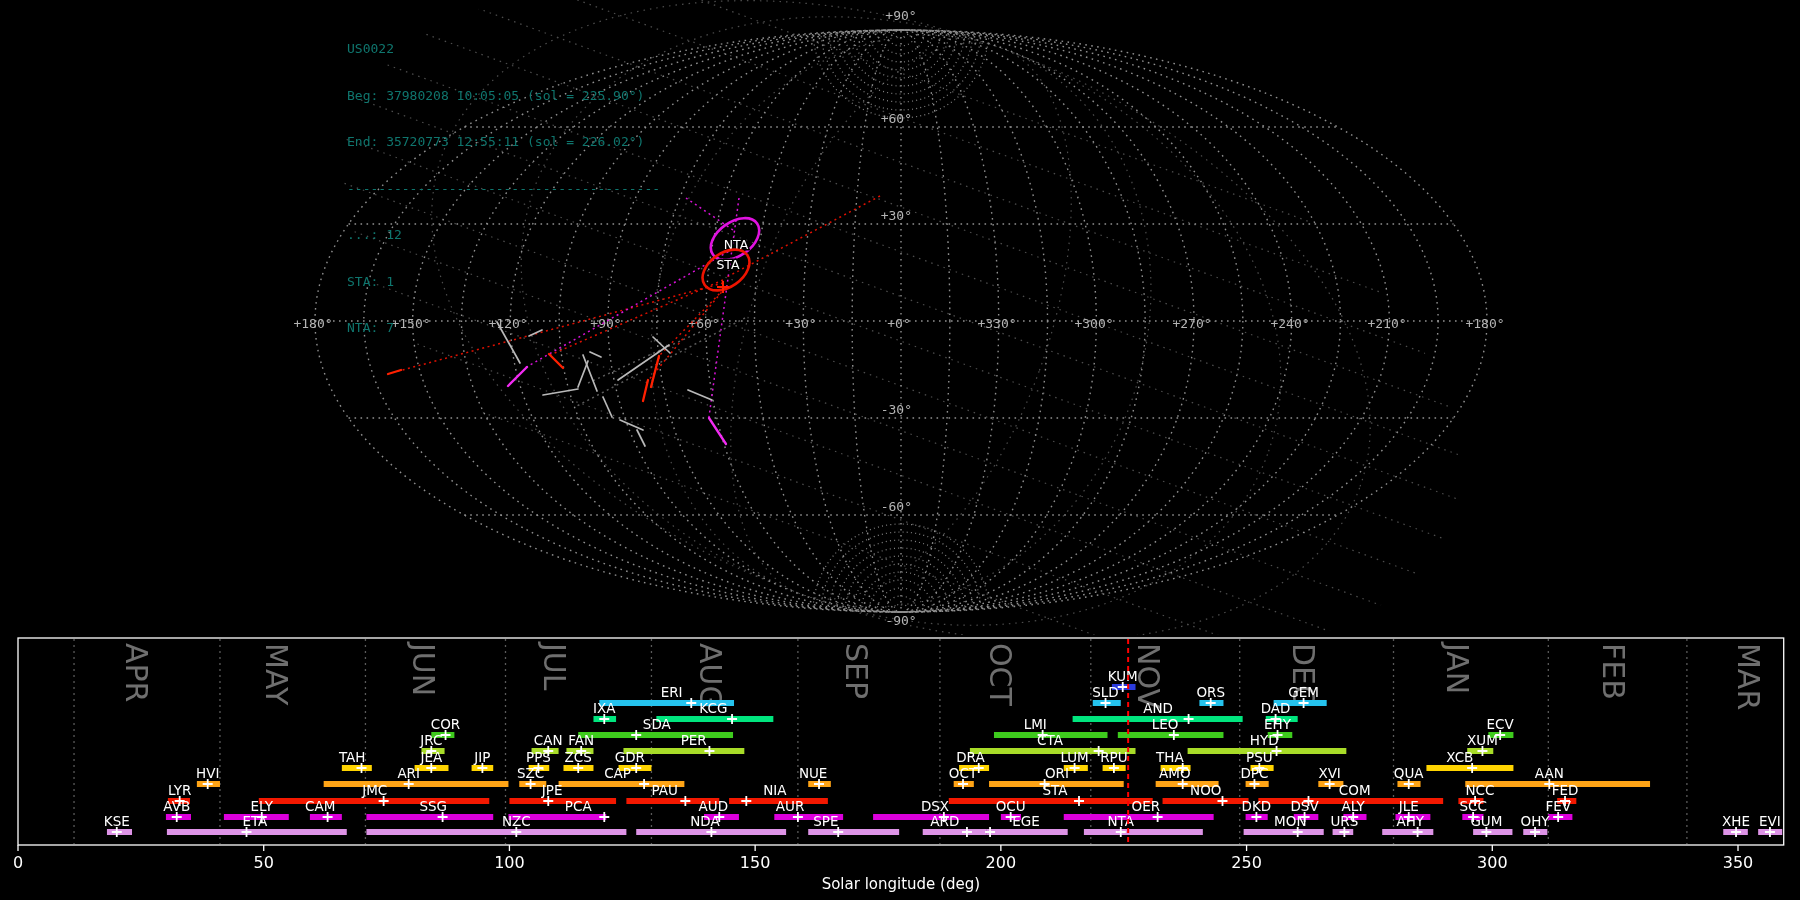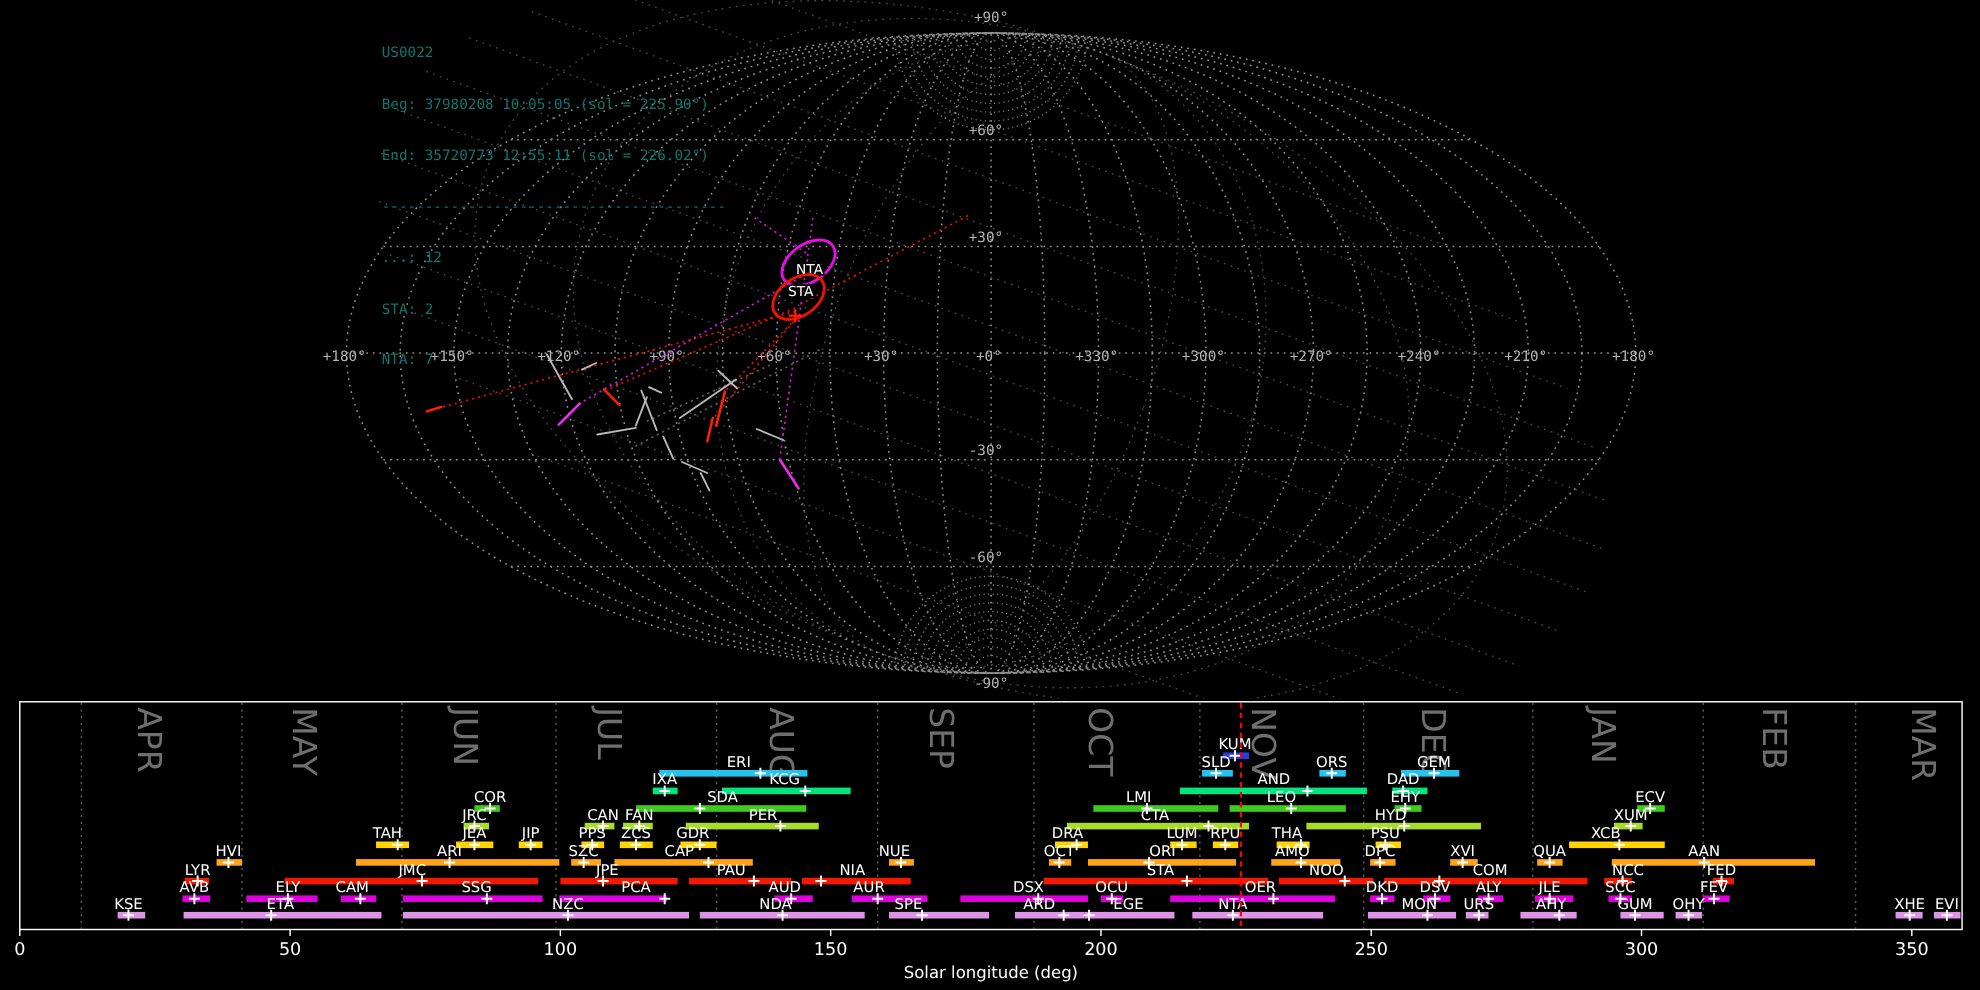--- a/index.html
+++ b/index.html
@@ -15,21 +15,21 @@
 </head>
 <body>
 
 <div id="app">
   <div id="info">
     <div>US0022</div>
     <div>Beg: 37980208 10:05:05 (sol = 225.90°)</div>
     <div>End: 35720773 12:55:11 (sol = 226.02°)</div>
     <div>----------------------------------------</div>
     <div>...: 12</div>
-    <div>STA: 2</div>
+    <div>STA: 1</div>
     <div>NTA: 7</div>
   </div>
   <svg id="skymap" width="1800" height="635" viewBox="0 0 1800 635">
       <defs>
         <clipPath id="mapclip">
           <ellipse cx="901" cy="321" rx="586" ry="291"></ellipse>
         </clipPath>
       </defs>
       <g clip-path="url(#mapclip)" transform="rotate(20 901 321)" stroke="#4d4d4d" fill="none" stroke-width="1.2" stroke-dasharray="1.5 5">
         <line x1="240" y1="88" x2="1562" y2="88"></line>

